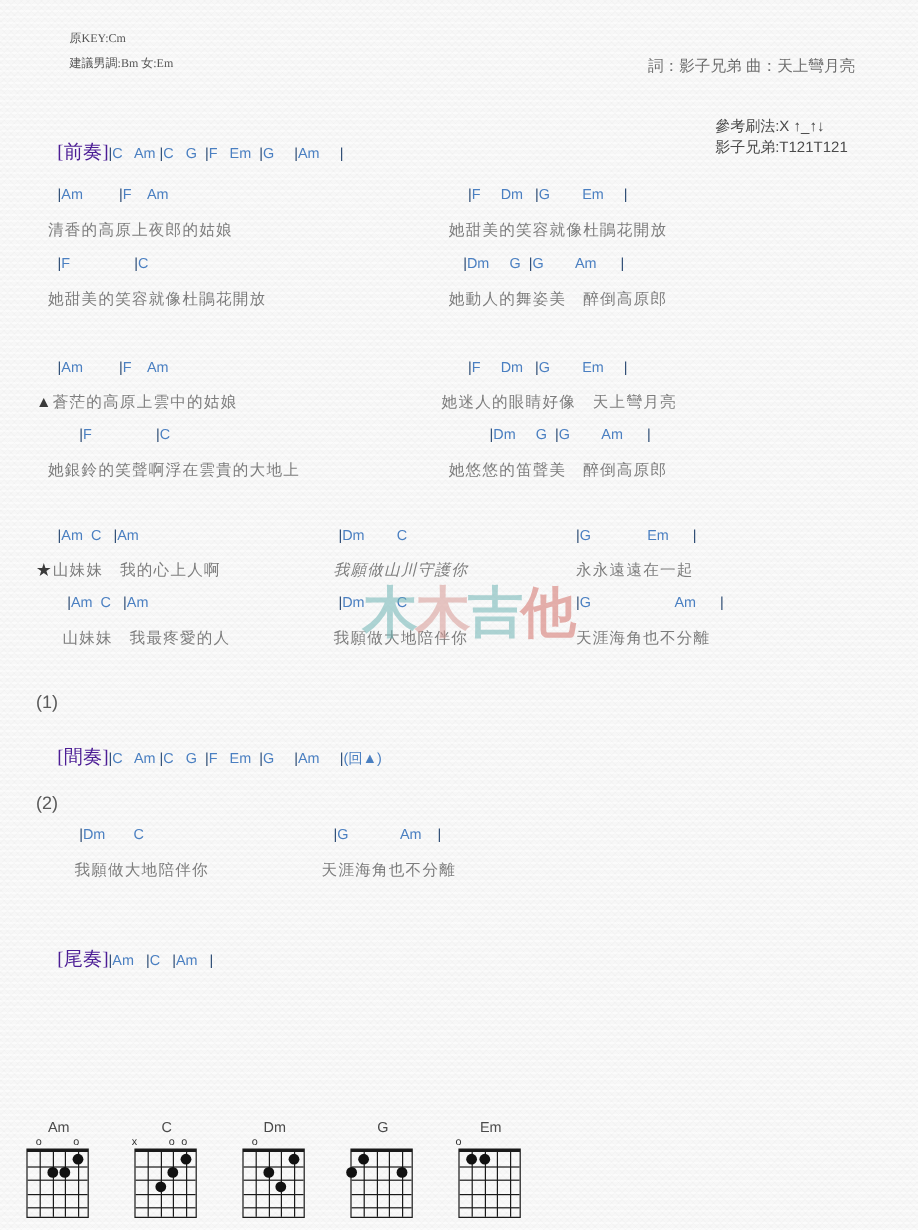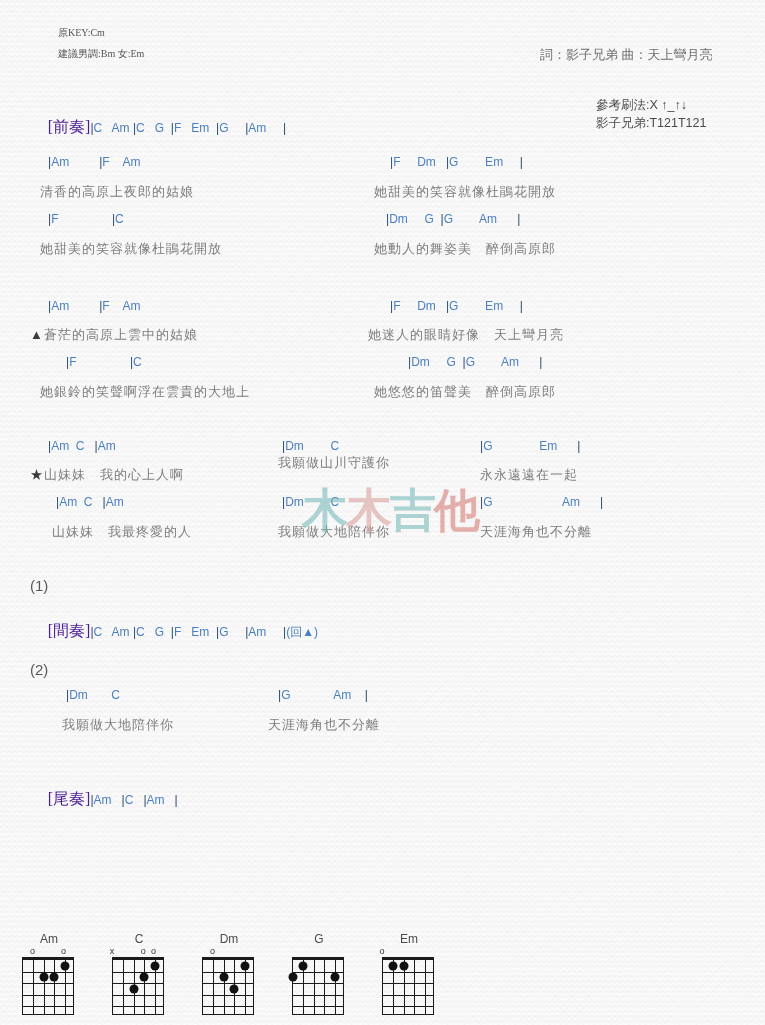--- a/index.html
+++ b/index.html
@@ -227,21 +227,21 @@
 
   <div class="line chordline" style="left:66px; top:355px;"><span class="bar">|</span><span>F</span><span> </span><span> </span><span> </span><span> </span><span> </span><span> </span><span> </span><span> </span><span> </span><span> </span><span> </span><span> </span><span> </span><span> </span><span> </span><span> </span><span class="bar">|</span><span>C</span></div>
   <div class="line chordline" style="left:408px; top:355px;"><span class="bar">|</span><span>D</span><span>m</span><span> </span><span> </span><span> </span><span> </span><span> </span><span>G</span><span> </span><span> </span><span class="bar">|</span><span>G</span><span> </span><span> </span><span> </span><span> </span><span> </span><span> </span><span> </span><span> </span><span>A</span><span>m</span><span> </span><span> </span><span> </span><span> </span><span> </span><span> </span><span class="bar">|</span></div>
   <div class="line lyricline" style="left:40px; top:383px;">她銀鈴的笑聲啊浮在雲貴的大地上</div>
   <div class="line lyricline" style="left:374px; top:383px;text-align:center;">她悠悠的笛聲美　醉倒高原郎</div>
 
   <div class="line chordline" style="left:48px; top:439px;"><span class="bar">|</span><span>A</span><span>m</span><span> </span><span> </span><span>C</span><span> </span><span> </span><span> </span><span class="bar">|</span><span>A</span><span>m</span></div>
   <div class="line chordline" style="left:282px; top:439px;"><span class="bar">|</span><span>D</span><span>m</span><span> </span><span> </span><span> </span><span> </span><span> </span><span> </span><span> </span><span> </span><span>C</span></div>
   <div class="line chordline" style="left:480px; top:439px;"><span class="bar">|</span><span>G</span><span> </span><span> </span><span> </span><span> </span><span> </span><span> </span><span> </span><span> </span><span> </span><span> </span><span> </span><span> </span><span> </span><span> </span><span>E</span><span>m</span><span> </span><span> </span><span> </span><span> </span><span> </span><span> </span><span class="bar">|</span></div>
   <div class="line lyricline" style="left:30px; top:466px;"><span class="marker">★</span><span>山妹妹　我的心上人啊</span></div>
-  <div class="line lyricline" style="left:278px; top:454px;">我願做山川守護你</div>
+  <div class="line lyricline" style="left:278px; top:466px;font-style:italic;">我願做山川守護你</div>
   <div class="line lyricline" style="left:480px; top:466px;">永永遠遠在一起</div>
 
   <div class="line chordline" style="left:56px; top:495px;"><span class="bar">|</span><span>A</span><span>m</span><span> </span><span> </span><span>C</span><span> </span><span> </span><span> </span><span class="bar">|</span><span>A</span><span>m</span></div>
   <div class="line chordline" style="left:282px; top:495px;"><span class="bar">|</span><span>D</span><span>m</span><span> </span><span> </span><span> </span><span> </span><span> </span><span> </span><span> </span><span> </span><span>C</span></div>
   <div class="line chordline" style="left:480px; top:495px;"><span class="bar">|</span><span>G</span><span> </span><span> </span><span> </span><span> </span><span> </span><span> </span><span> </span><span> </span><span> </span><span> </span><span> </span><span> </span><span> </span><span> </span><span> </span><span> </span><span> </span><span> </span><span> </span><span> </span><span> </span><span>A</span><span>m</span><span> </span><span> </span><span> </span><span> </span><span> </span><span> </span><span class="bar">|</span></div>
   <div class="line lyricline" style="left:52px; top:523px;">山妹妹　我最疼愛的人</div>
   <div class="line lyricline" style="left:278px; top:523px;">我願做大地陪伴你</div>
   <div class="line lyricline" style="left:480px; top:523px;">天涯海角也不分離</div>
 
   <div class="watermark"><span class="w1">木</span><span class="w2">木</span><span class="w3">吉</span><span class="w4">他</span></div>

